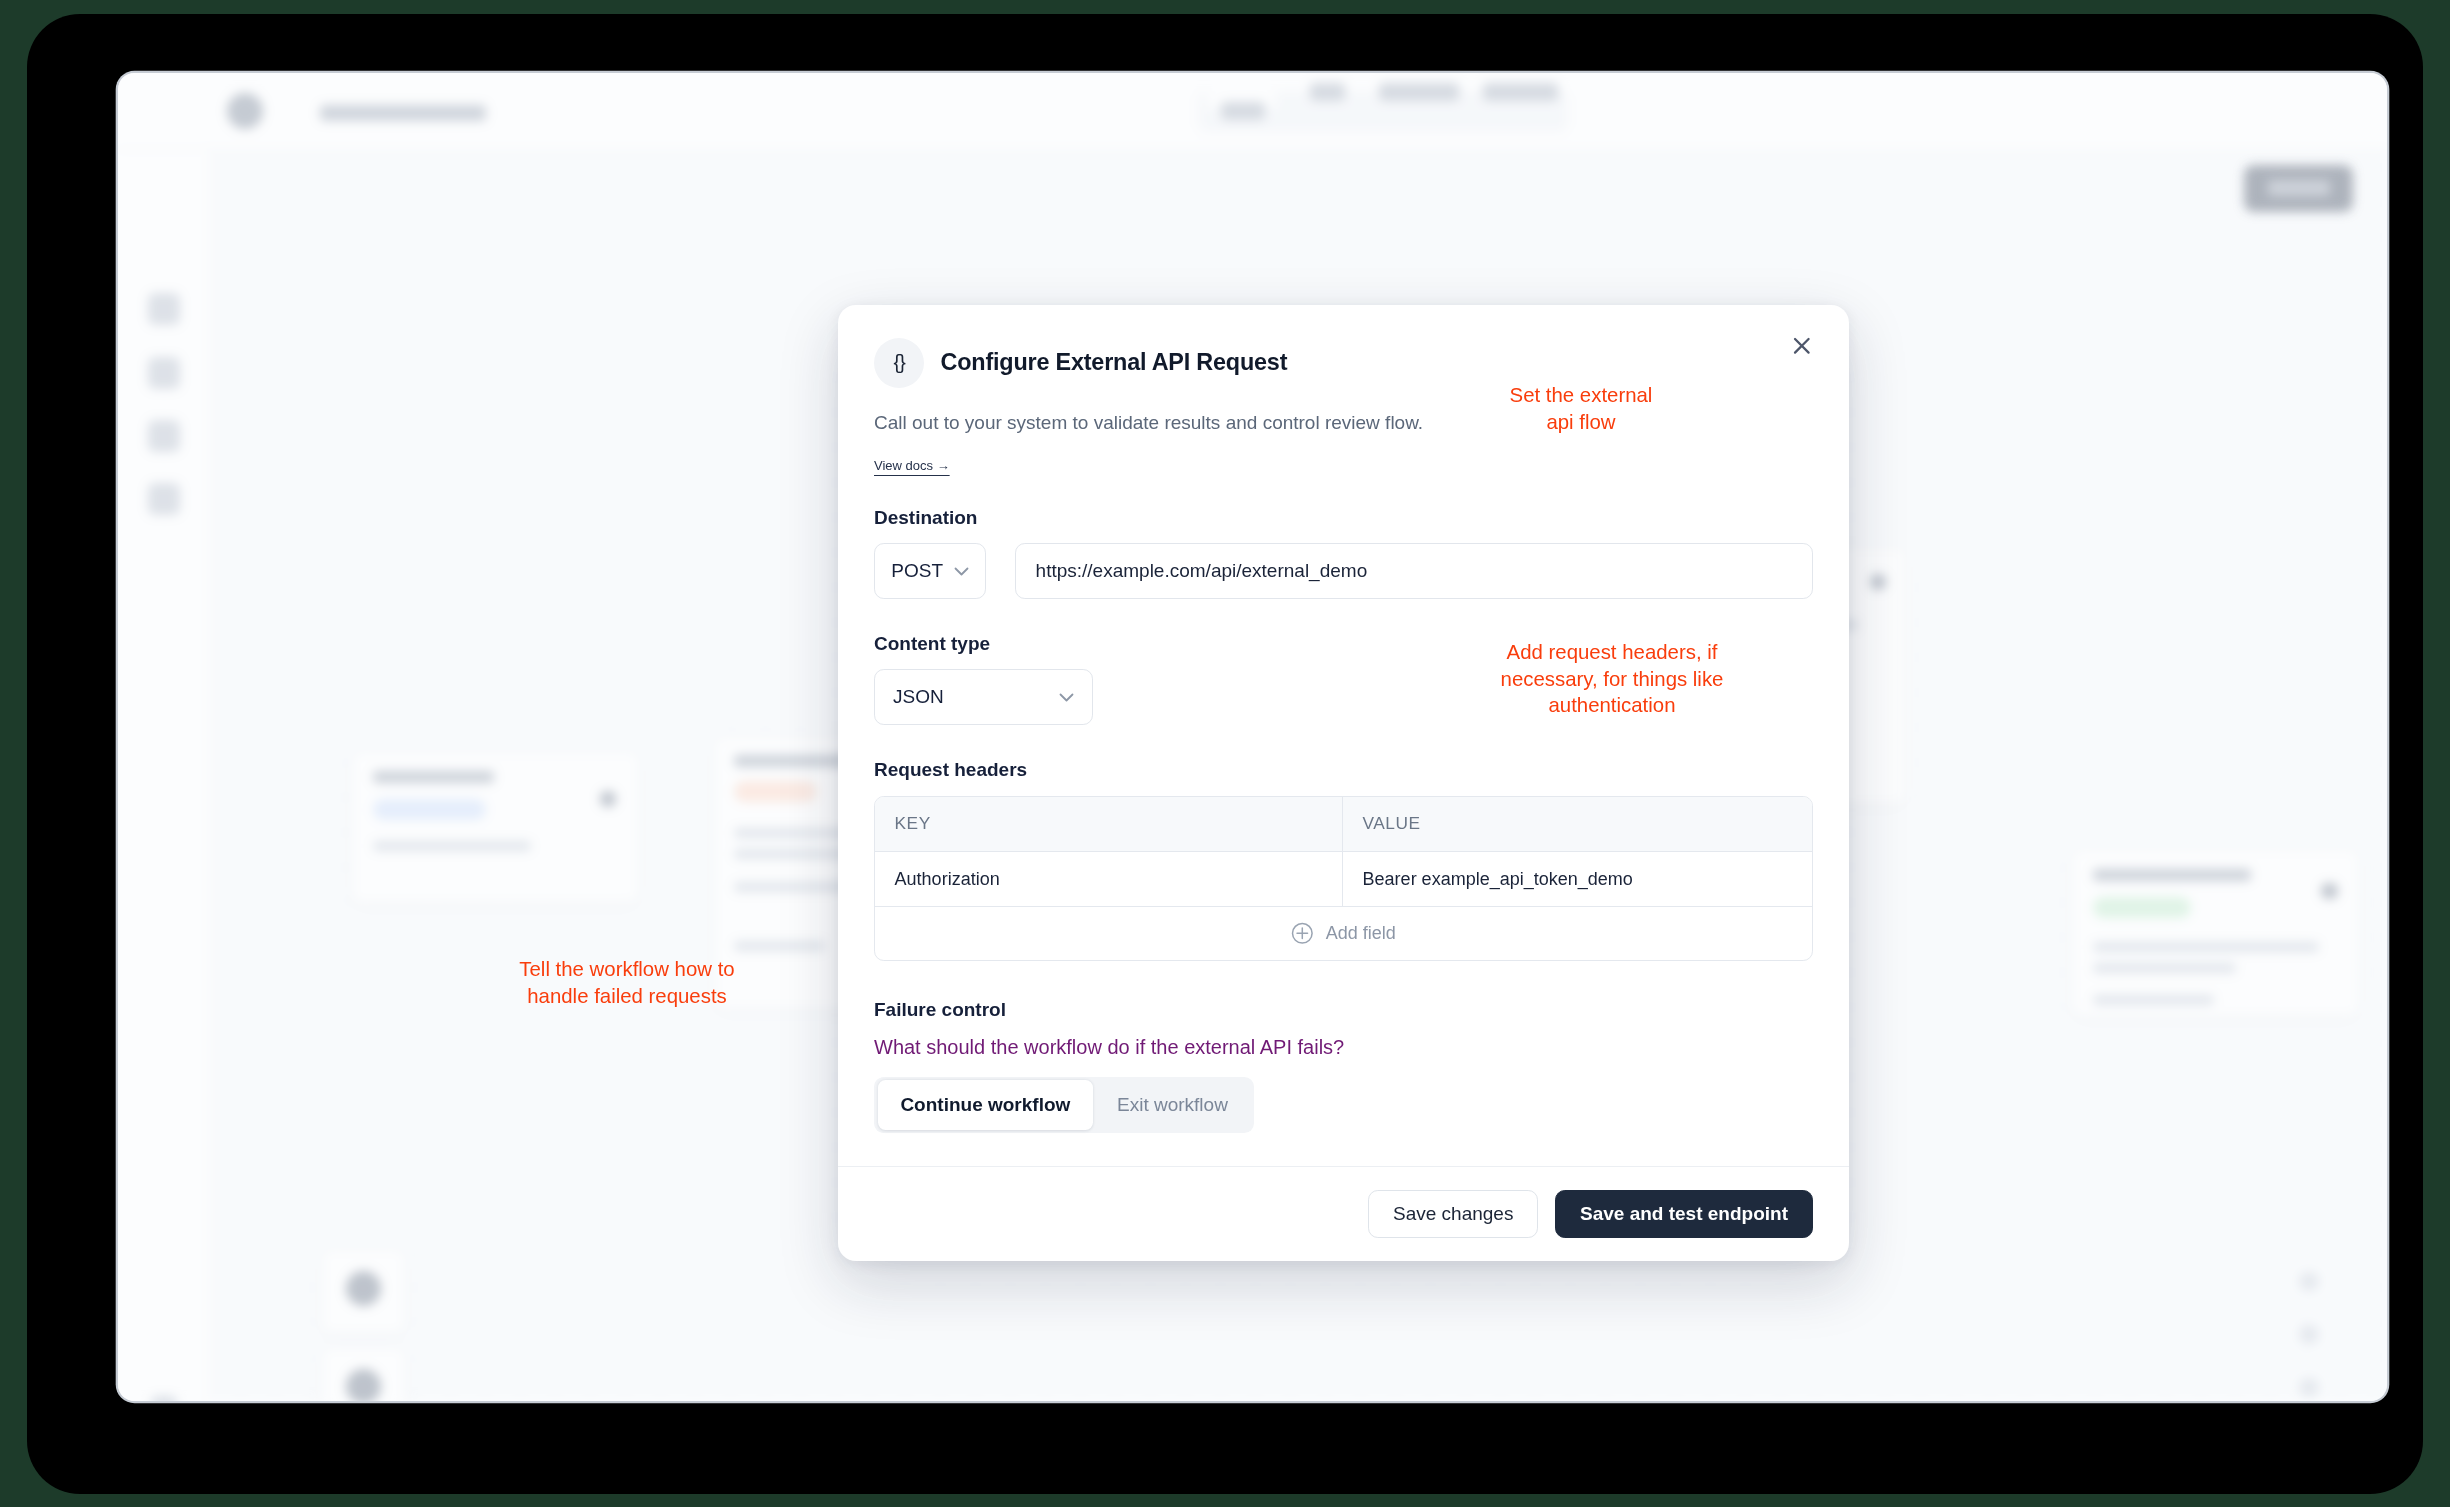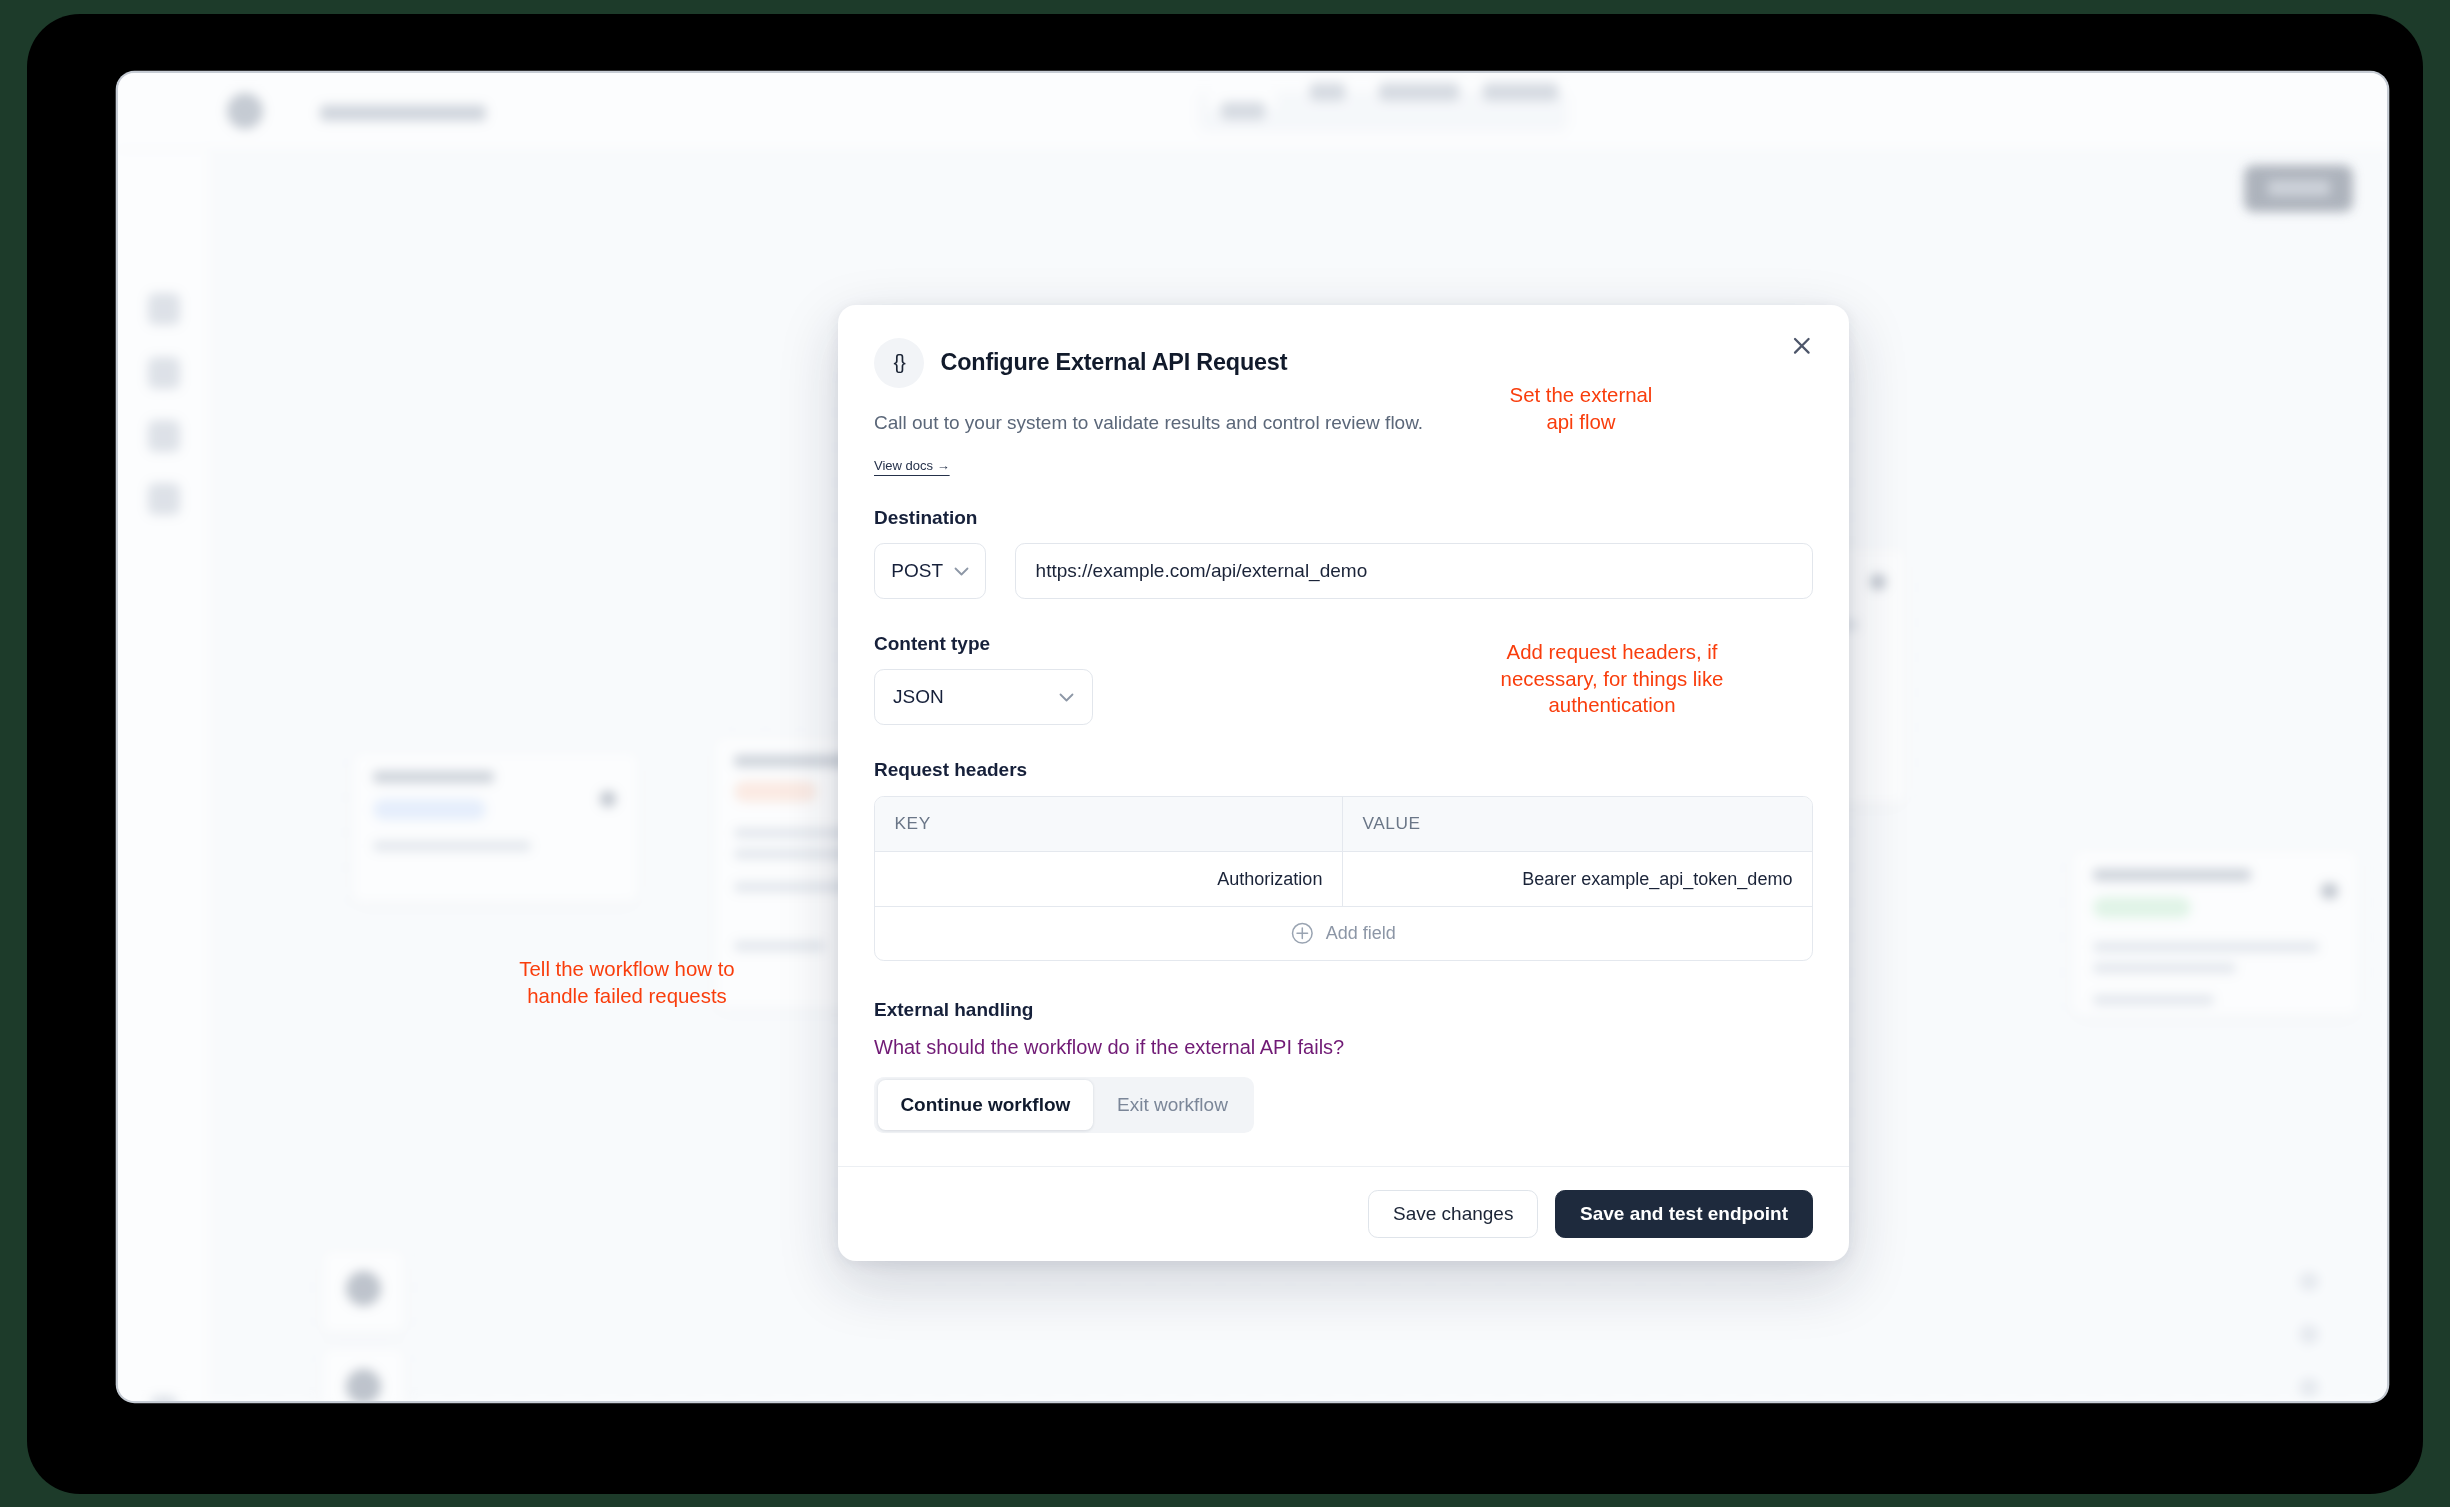--- a/index.html
+++ b/index.html
@@ -301,21 +301,21 @@
   
   .hdr-table {
     margin-top: 12px;
     border: 0.8px solid #e4e8ee;
     border-radius: 9.8px;
     overflow: hidden;
     background: #ffffff;
   }
   .hdr-row { display: flex; }
   .hdr-row.head { background: #f7f9fb; border-bottom: 0.8px solid #e4e8ee; }
-  .hdr-row.body { border-bottom: 0.8px solid #e4e8ee; text-align: right; }
+  .hdr-row.body { border-bottom: 0.8px solid #e4e8ee; }
   .hdr-cell {
     padding: 16.6px 19.6px;
     font-size: 18px;
     color: #1a2338;
   }
   .hdr-row.head .hdr-cell {
     font-size: 17.3px;
     color: #6a7687;
     letter-spacing: 0.5px;
   }
@@ -538,21 +538,21 @@
           </div>
           <div class="add-field-row">
             <svg width="22.6" height="22.6" viewBox="0 0 30 30">
               <circle cx="15" cy="15" r="13" fill="none" stroke="#9aa4b2" stroke-width="2"></circle>
               <path d="M15 8 L15 22 M8 15 L22 15" stroke="#9aa4b2" stroke-width="2" stroke-linecap="round"></path>
             </svg>
             <span>Add field</span>
           </div>
         </div>
 
-        <div class="section-head">External handling</div>
+        <div class="section-head">Failure control</div>
         <div class="section-q">What should the workflow do if the external API fails?</div>
 
         <div class="segmented">
           <div class="seg selected">Continue workflow</div>
           <div class="seg">Exit workflow</div>
         </div>
 
       </div>
 
       <div class="modal-footer">

